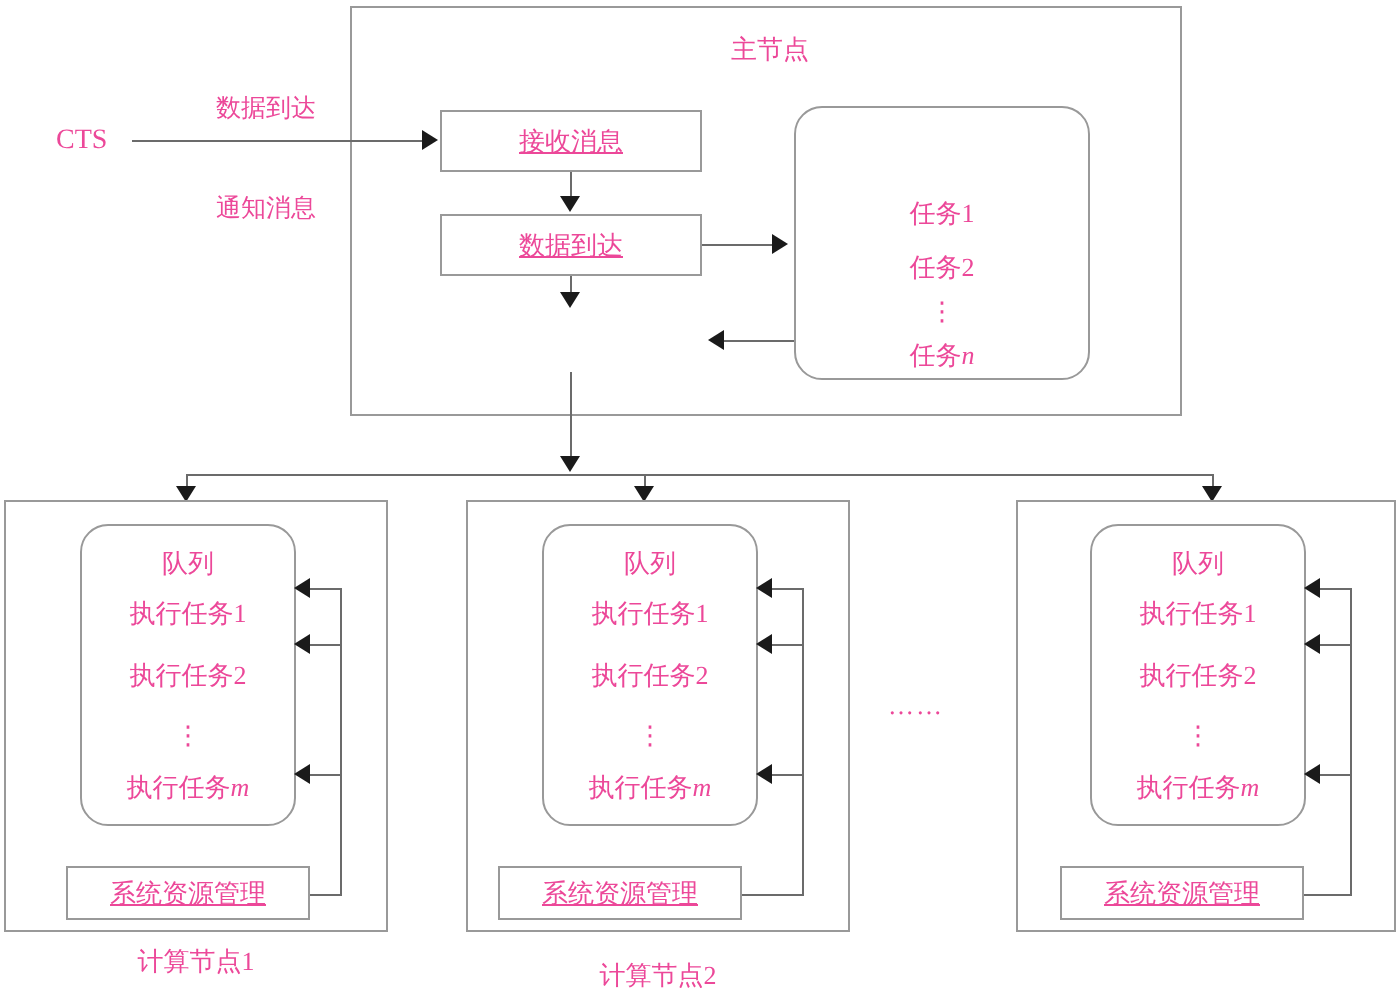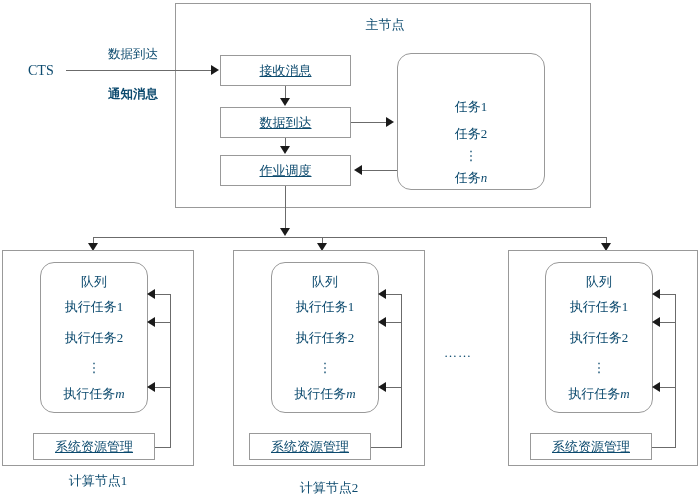--- a/index.html
+++ b/index.html
@@ -6,21 +6,21 @@
     margin: 0;
     padding: 0;
     background: #ffffff;
   }
   #page {
     position: relative;
     width: 700px;
     height: 494px;
     background: #ffffff;
     font-family: "Liberation Serif", "DejaVu Serif", serif;
-    color: #0c4a6e;
+    color: #ec4899;
     overflow: hidden;
   }
   .box {
     position: absolute;
     border: 1px solid #999999;
     background: transparent;
     box-sizing: border-box;
   }
   .rbox {
     position: absolute;
@@ -113,36 +113,33 @@
 
 <div id="page">
 
   <div class="box" style="left:175px; top:3px; width:416px; height:205px;"></div>
 
   <div class="lbl" style="left:330px; top:18px; width:110px;">主节点</div>
 
   <div class="cts" style="left:28px; top:63px;">CTS</div>
 
   <div class="edge-label" style="left:93px; top:46px; width:80px;">数据到达</div>
-  <div class="edge-label" style="left:93px; top:86px; width:80px;font-weight:bold;">通知消息</div>
+  <div class="edge-label" style="left:93px; top:96px; width:80px;">通知消息</div>
 
   <div class="line-h" style="left:66px; top:70px; width:146px;"></div>
   <div class="arw arw-r" style="left:211px; top:65px;"></div>
 
   <div class="ctr proc" style="left:220px; top:55px; width:131px; height:31px;">
     <span>接收消息</span>
   </div>
 
   <div class="ctr proc" style="left:220px; top:107px; width:131px; height:31px;">
     <span>数据到达</span>
   </div>
 
-  <div class="ctr proc" style="left:220px; top:155px; width:131px; height:31px;">
-    <span>作业调度</span>
-  </div>
 
   <div class="line-v" style="left:285px; top:86px; height:13px;"></div>
   <div class="arw arw-d" style="left:280px; top:98px;"></div>
 
   <div class="line-v" style="left:285px; top:138px; height:9px;"></div>
   <div class="arw arw-d" style="left:280px; top:146px;"></div>
 
   <div class="line-h" style="left:351px; top:122px; width:36px;"></div>
   <div class="arw arw-r" style="left:386px; top:117px;"></div>
 

